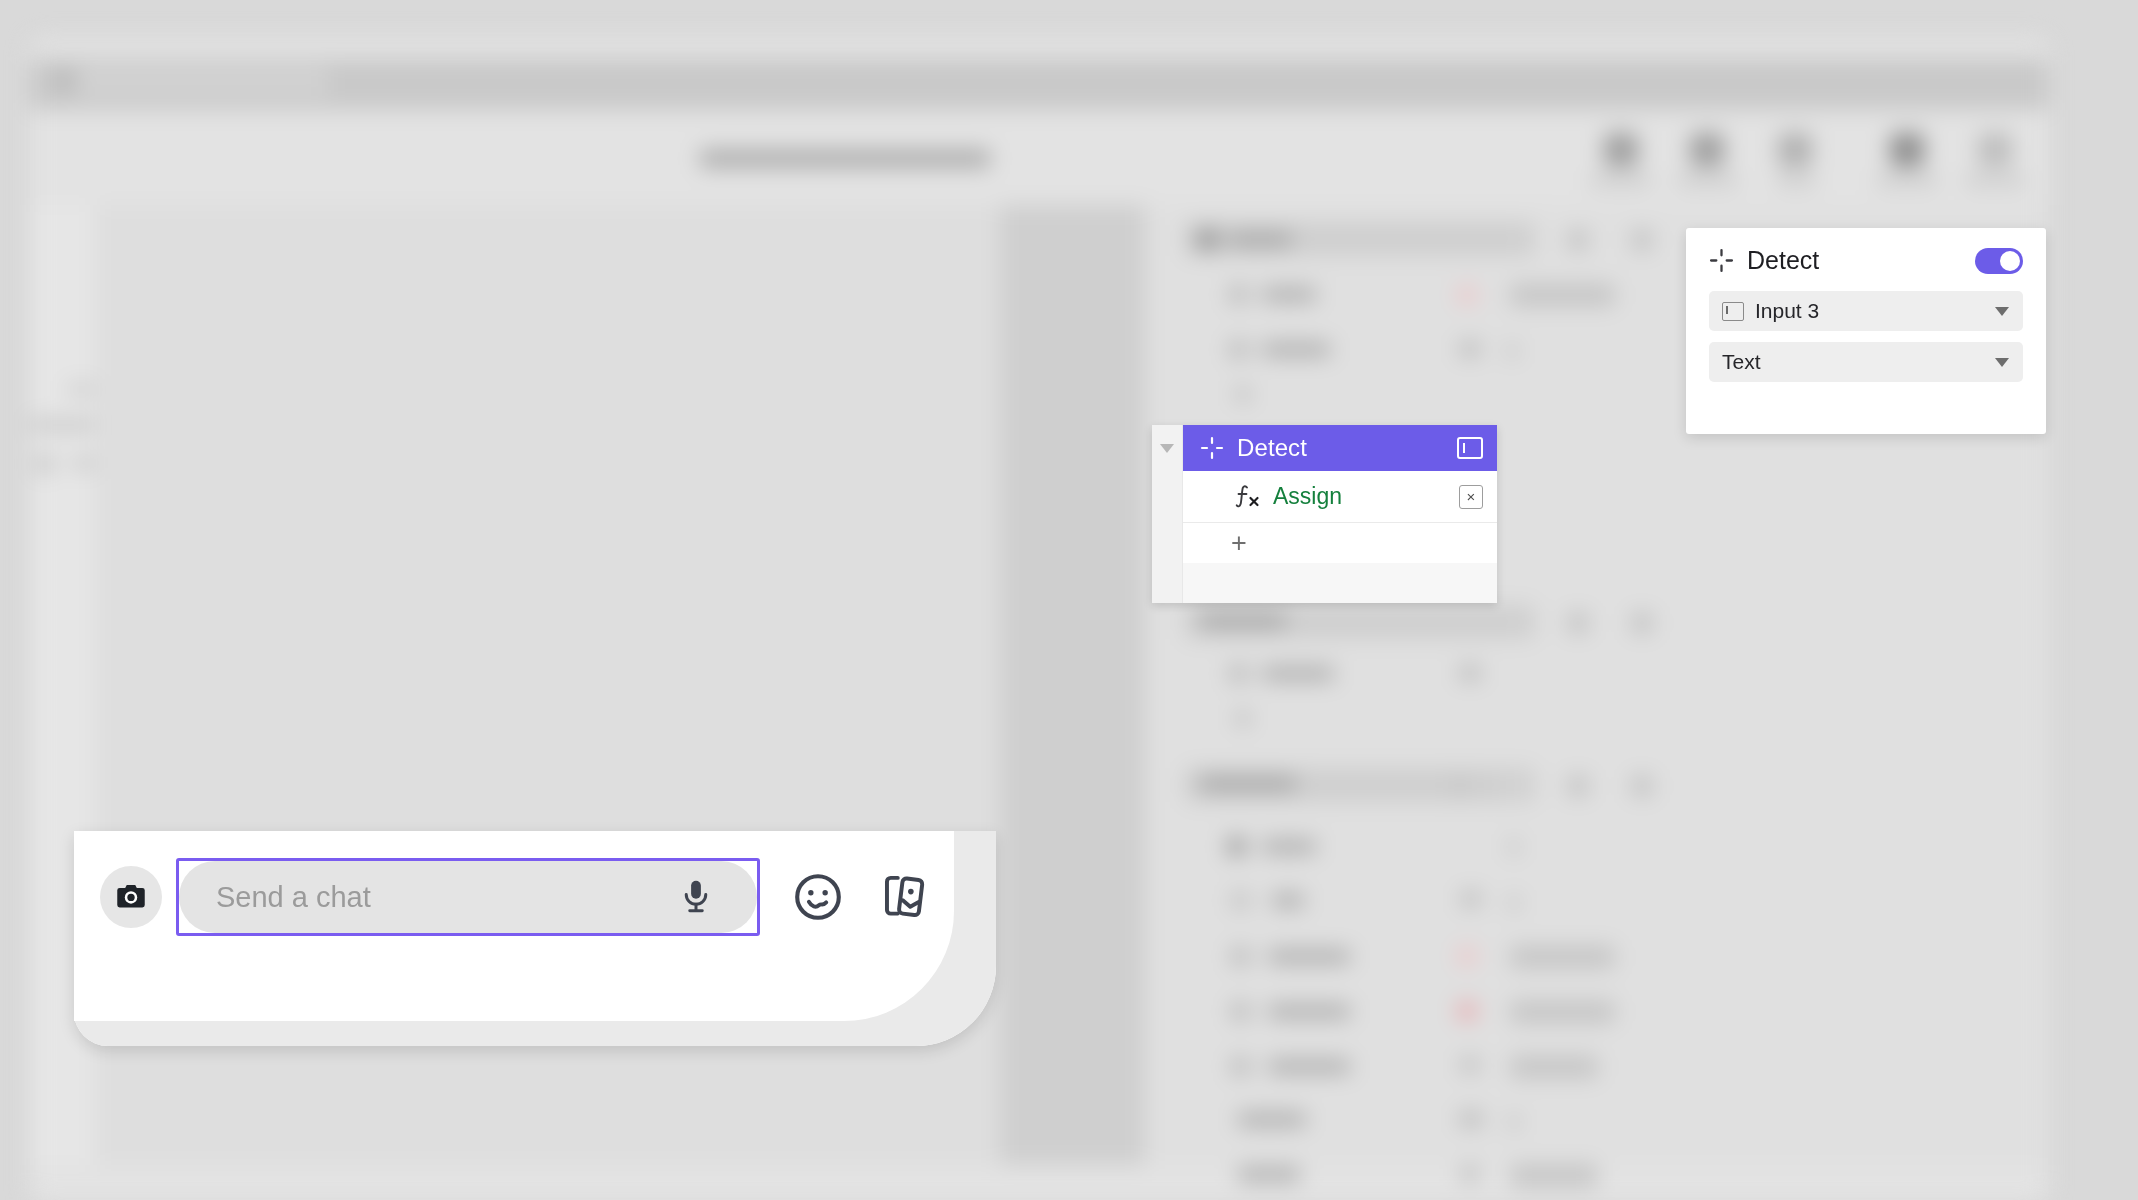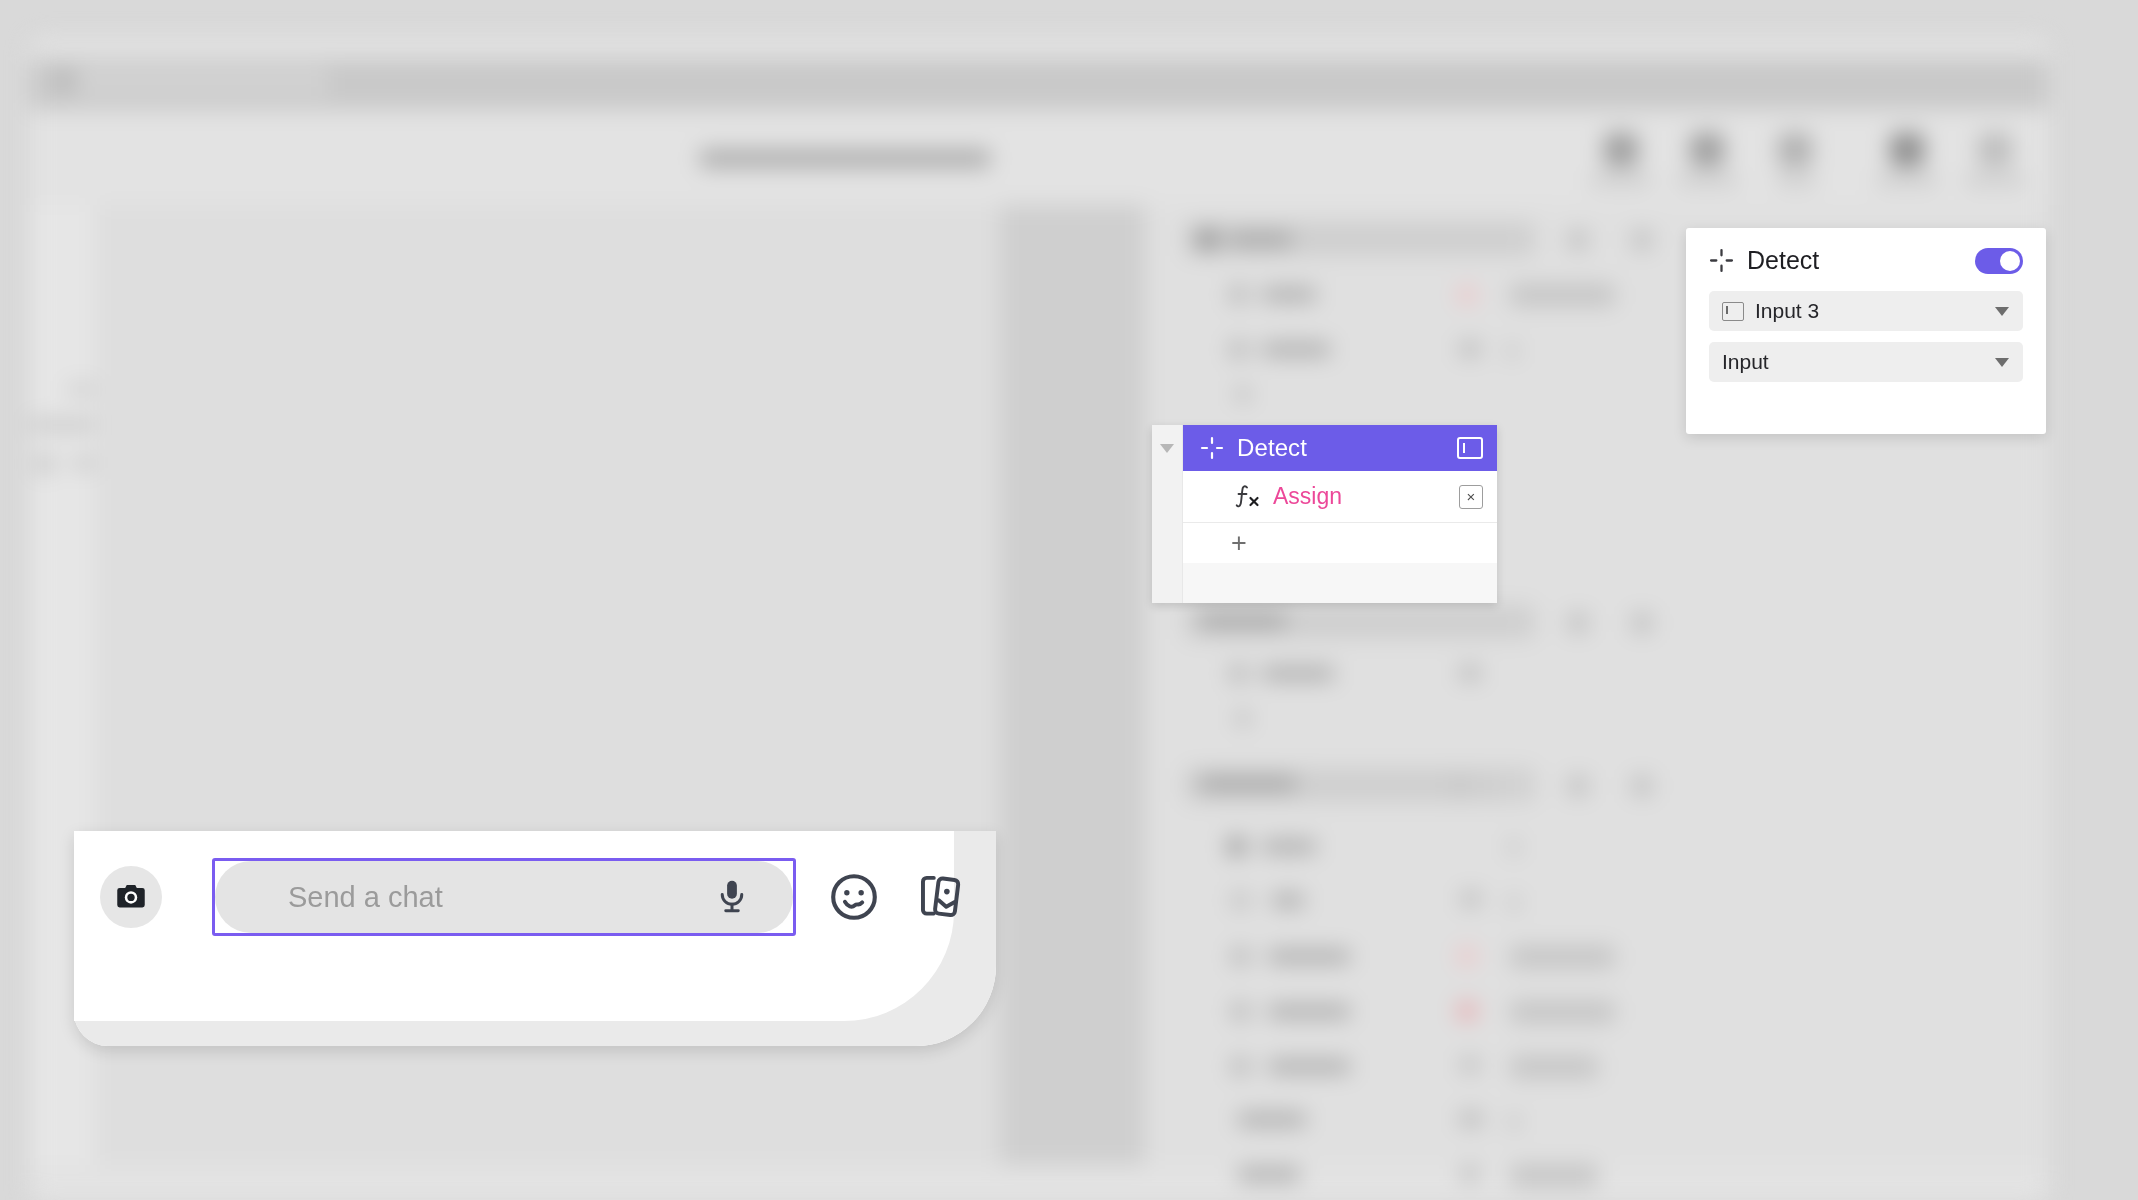--- a/index.html
+++ b/index.html
@@ -320,21 +320,21 @@
     background: #ffffff;
     border-bottom: 1px solid #eaeaea;
     display: flex;
     align-items: center;
     padding: 0 14px 0 48px;
     gap: 12px;
   }
 
   .node-child-title {
     font-size: 23px;
-    color: #ec4899;
+    color: #15803d;
     flex: 1;
   }
 
   .close-box {
     width: 24px;
     height: 24px;
     border: 1.5px solid #9d9d9d;
     border-radius: 3px;
     display: flex;
     align-items: center;
@@ -524,27 +524,26 @@
     display: flex;
     align-items: center;
     justify-content: center;
     flex: none;
   }
 
   .chat-input-wrap {
     position: relative;
     width: 584px;
     height: 78px;
-    margin-left: 50px;
+    margin-left: 14px;
     border: 3px solid #7a5cf0;
     border-radius: 3px;
     display: flex;
     align-items: center;
     flex: none;
-    padding-left: 36px;
   }
 
   .chat-input-pill {
     position: absolute;
     left: 0; top: 0;
     width: 578px;
     height: 72px;
     background: #e4e4e4;
     border-radius: 36px;
   }
@@ -739,21 +738,21 @@
       <span class="toggle"></span>
     </div>
 
     <div class="select-row">
       <span class="port-box-dark"></span>
       <span class="select-label">Input 3</span>
       <span class="sel-caret"></span>
     </div>
 
     <div class="select-row">
-      <span class="select-label">Input</span>
+      <span class="select-label">Text</span>
       <span class="sel-caret"></span>
     </div>
   </div>
 
   <div class="chatbar">
     <div class="chatbar-tint"></div>
     <div class="chatbar-inner"></div>
 
     <div class="chat-row">
 

